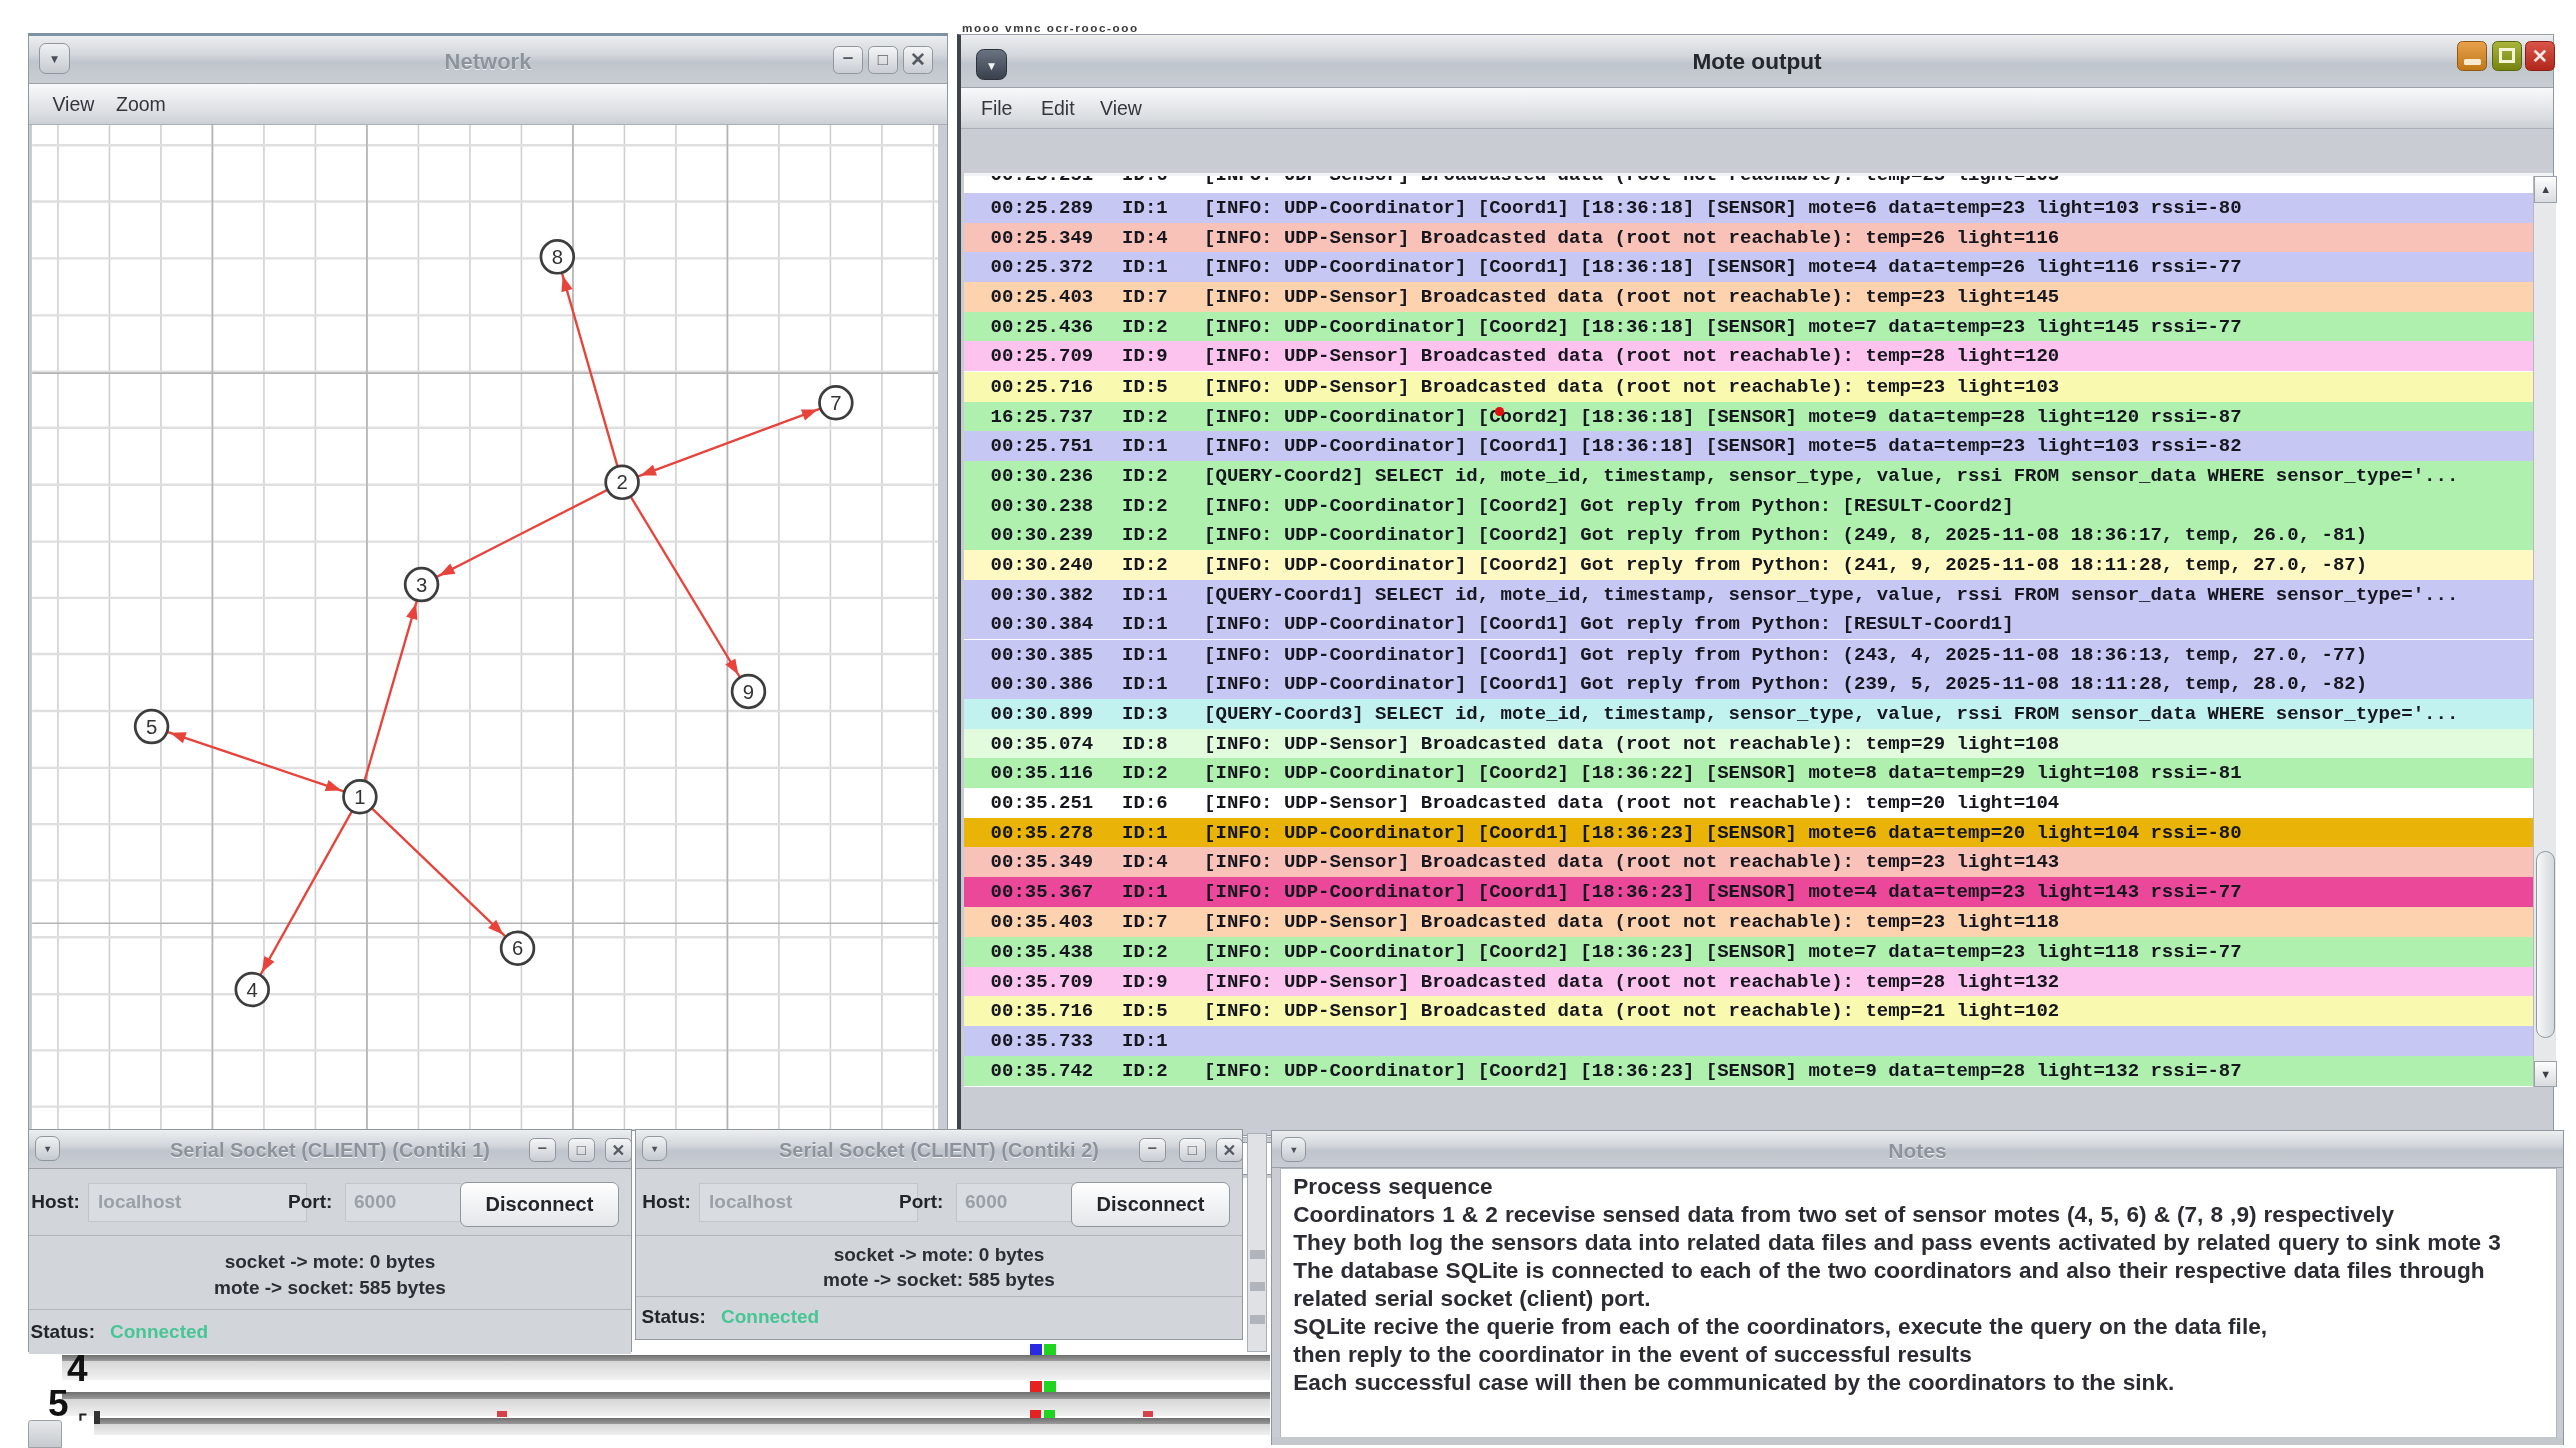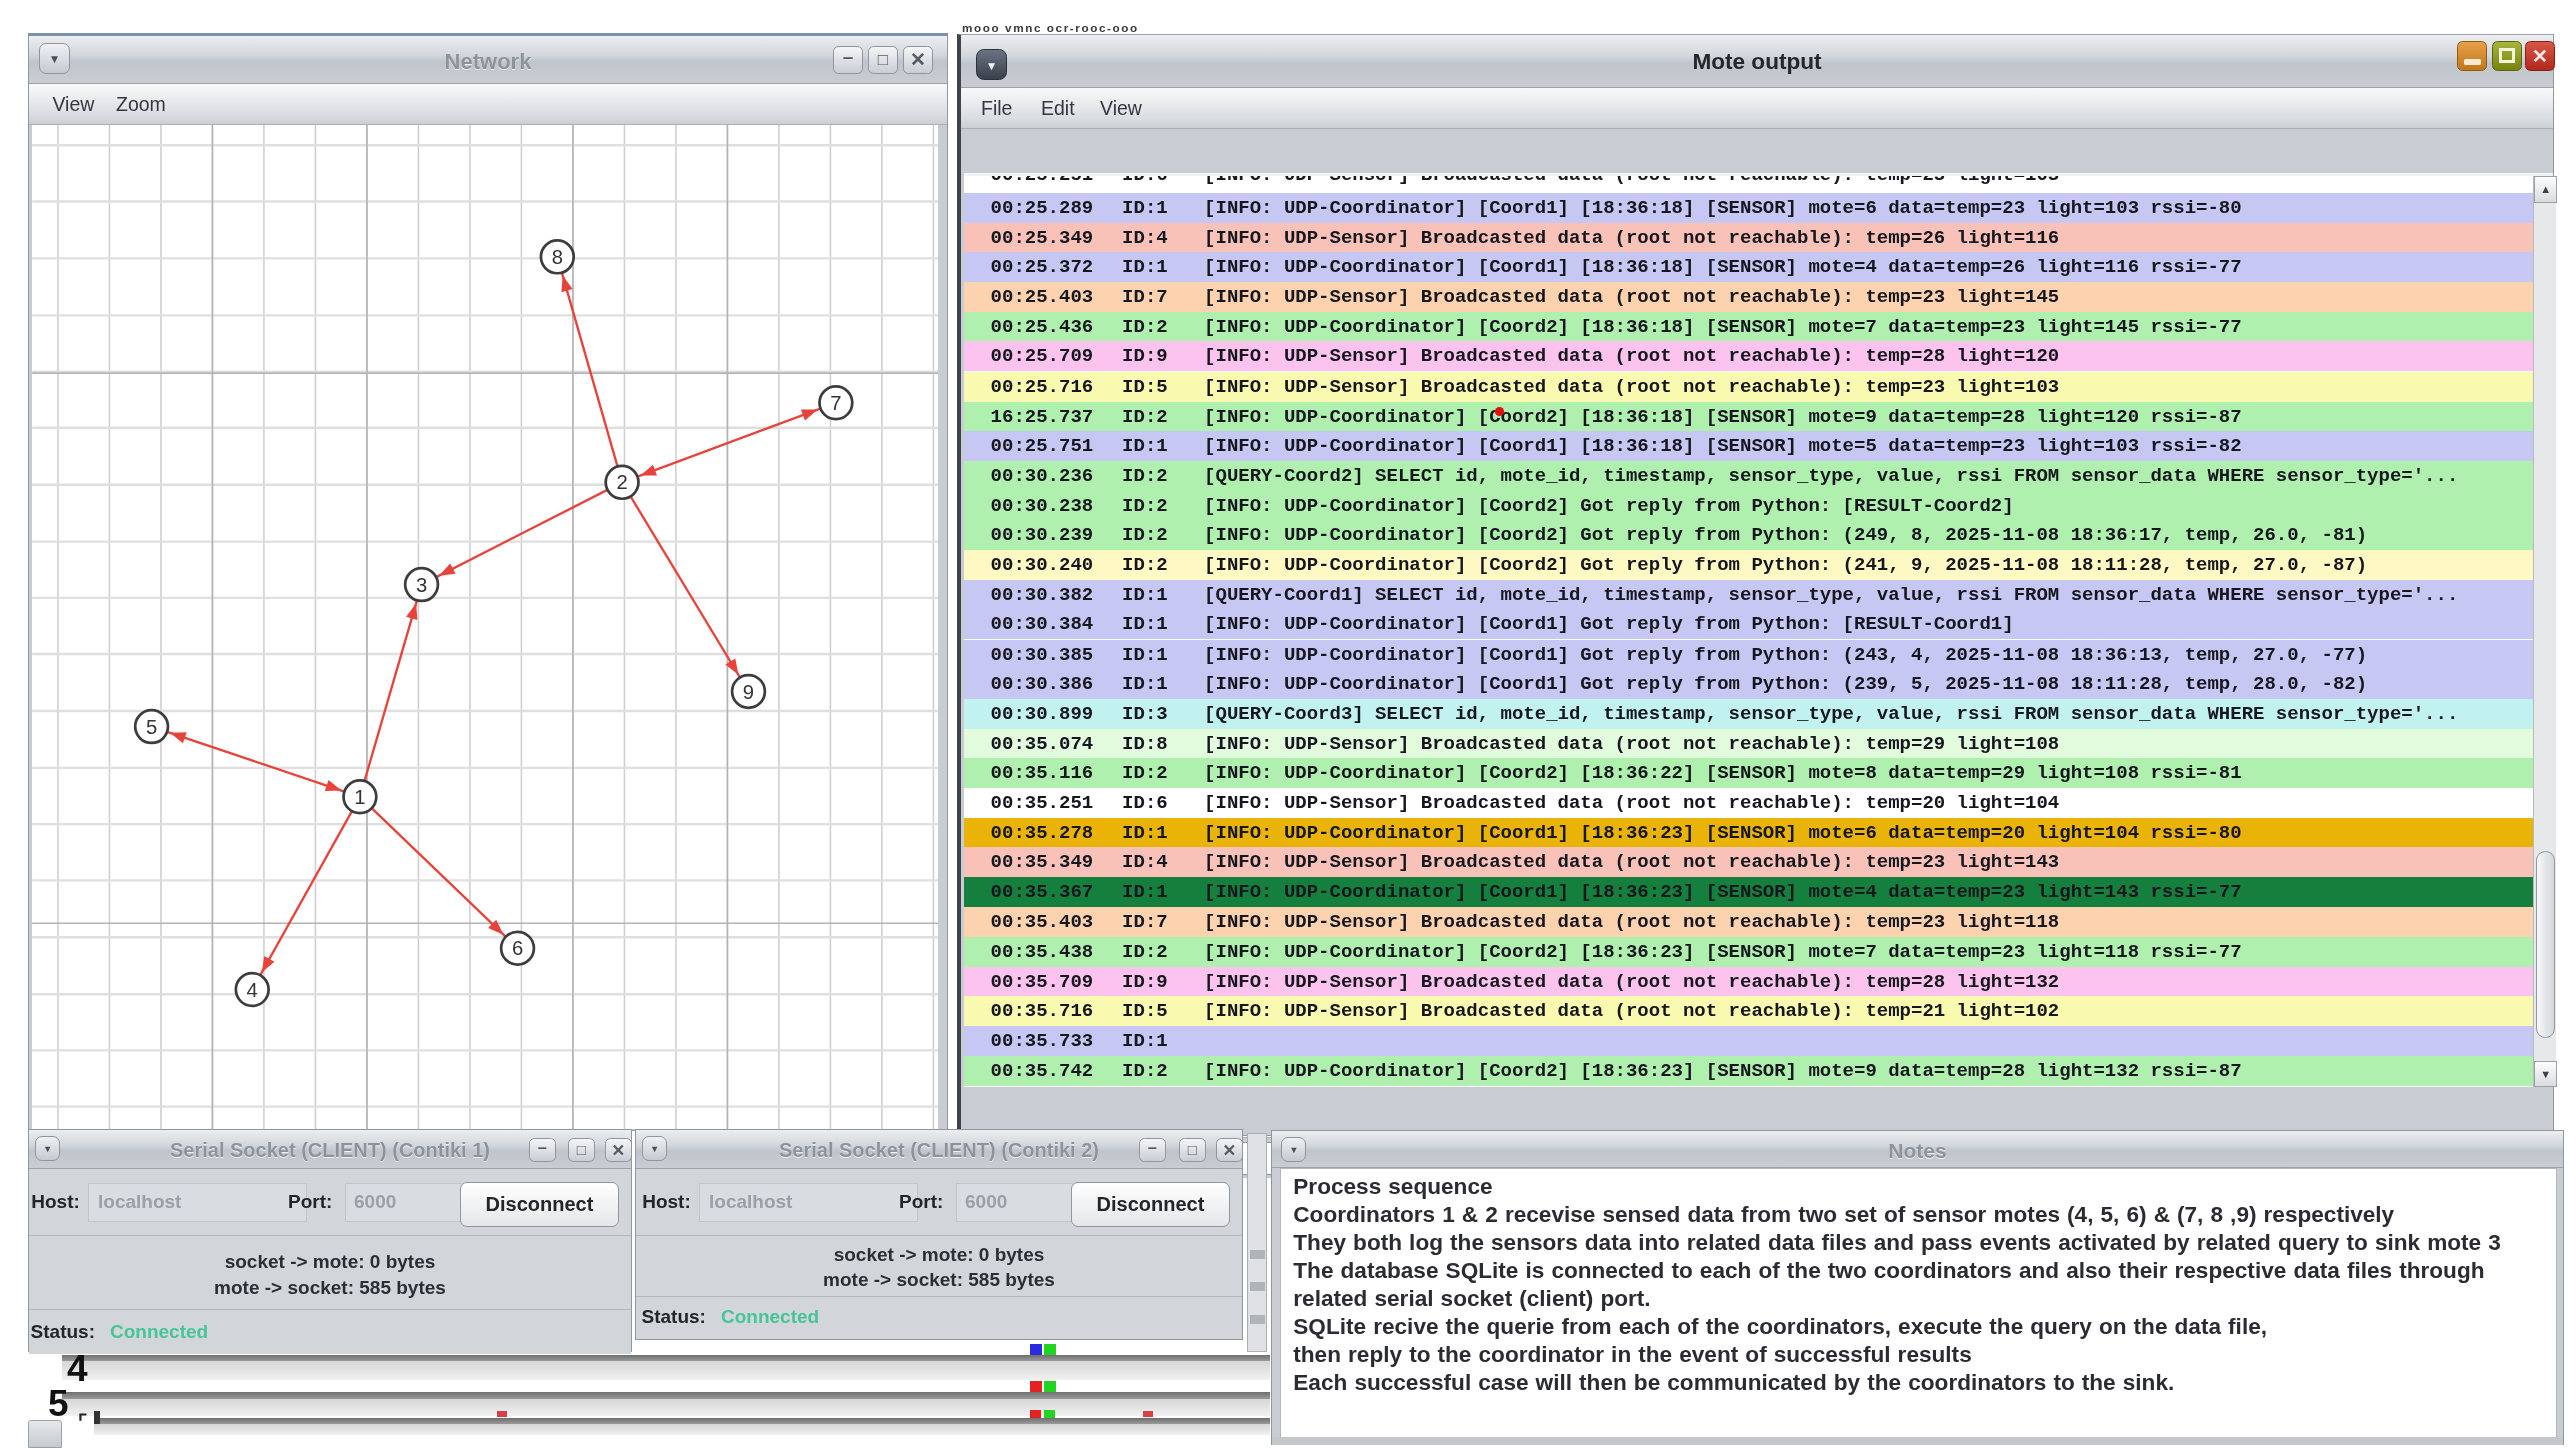--- a/index.html
+++ b/index.html
@@ -255,21 +255,21 @@
 <div class="mrow" style="top:642px;height:30px;background:#eab308">
         <span class="mc1">00:35.278</span>
         <span class="mc2">ID:1</span>
         <span class="mc3">[INFO: UDP-Coordinator] [Coord1] [18:36:23] [SENSOR] mote=6 data=temp=20 light=104 rssi=-80</span>
       </div>
 <div class="mrow" style="top:671px;height:30px;background:#f9c2b9">
         <span class="mc1">00:35.349</span>
         <span class="mc2">ID:4</span>
         <span class="mc3">[INFO: UDP-Sensor] Broadcasted data (root not reachable): temp=23 light=143</span>
       </div>
-<div class="mrow" style="top:701px;height:48px;background:#15803d">
+<div class="mrow" style="top:701px;height:48px;background:#ec4899">
         <span class="mc1">00:35.367</span>
         <span class="mc2">ID:1</span>
         <span class="mc3">[INFO: UDP-Coordinator] [Coord1] [18:36:23] [SENSOR] mote=4 data=temp=23 light=143 rssi=-77</span>
       </div>
 <div class="mrow" style="top:731px;height:30px;background:#fdd2ae">
         <span class="mc1">00:35.403</span>
         <span class="mc2">ID:7</span>
         <span class="mc3">[INFO: UDP-Sensor] Broadcasted data (root not reachable): temp=23 light=118</span>
       </div>
 <div class="mrow" style="top:761px;height:30px;background:#aff0af">

